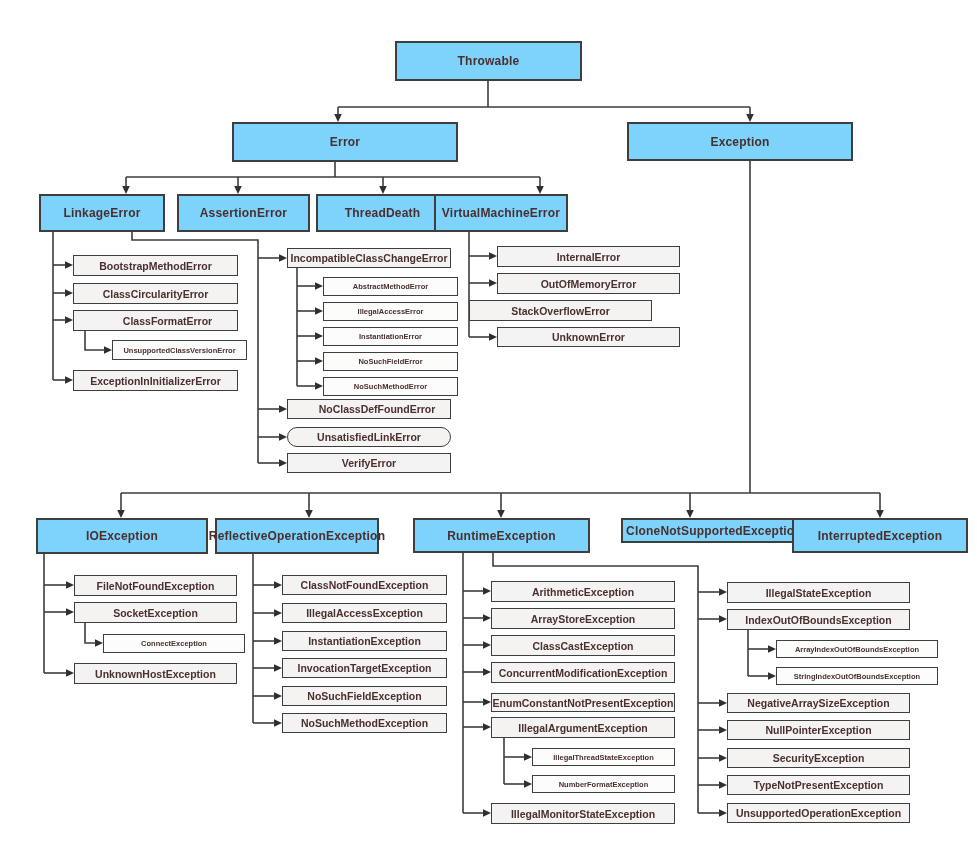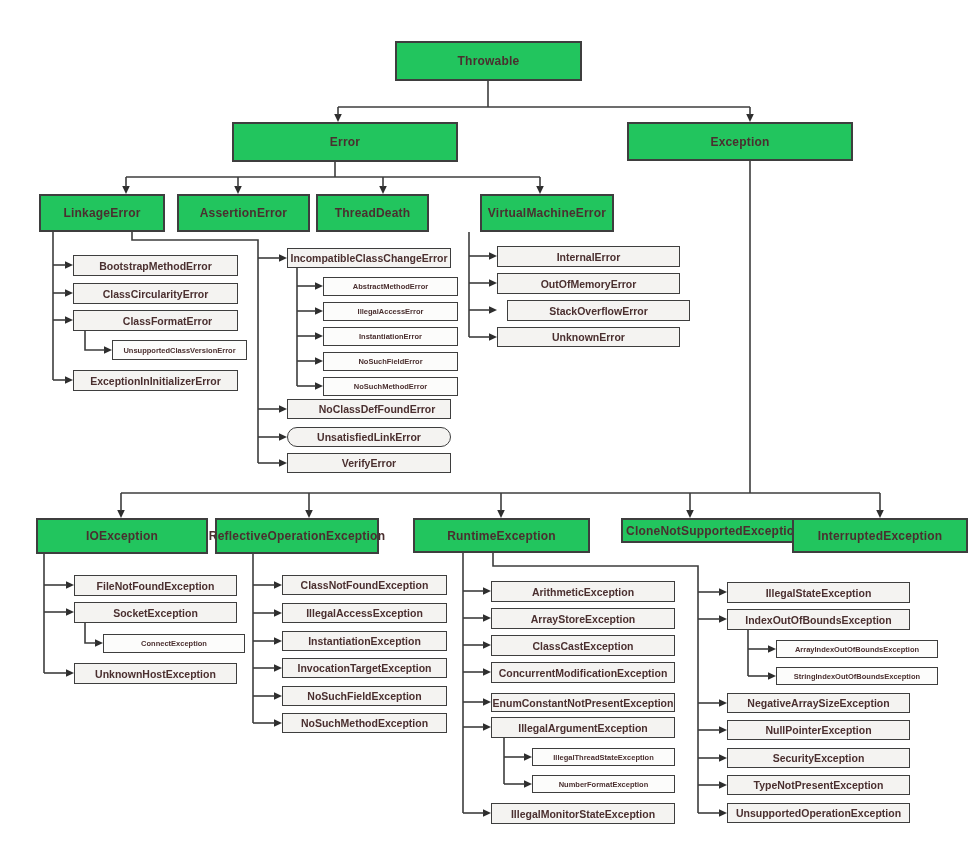--- a/index.html
+++ b/index.html
@@ -10,21 +10,21 @@
     font-family:"Liberation Sans","DejaVu Sans",sans-serif;
     overflow:hidden;
   }
   #edge-layer{position:absolute;left:0;top:0;}
   .node{
     position:absolute;box-sizing:border-box;
     display:flex;align-items:center;justify-content:center;
     text-align:center;font-weight:bold;white-space:nowrap;
     color:#4a2f2f;
   }
-  .lvl1{background:#22c55e;border:2px solid #3e3e3e;font-size:12px;letter-spacing:.2px;}
+  .lvl1{background:#7dd3fc;border:2px solid #3e3e3e;font-size:12px;letter-spacing:.2px;}
   .lvl2{background:#f4f3f1;border:1.5px solid #3e3e3e;font-size:10.5px;}
   .lvl3{background:#fcfcfb;border:1.3px solid #3e3e3e;font-size:7.5px;}
   polyline{fill:none;stroke:#3d3d3d;stroke-width:1.6;}
   polygon{fill:#2e2e2e;stroke:none;}
 </style>
 </head>
 <body>
 
 <div id="canvas">
   <svg id="edge-layer" width="977" height="854" viewBox="0 0 977 854">
@@ -158,39 +158,39 @@
       <polyline points="748,649 769,649"></polyline>
       <polygon points="776,676 768,672.2 768,679.8"></polygon>
       <polyline points="748,676 769,676"></polyline>
     </svg>
   <div id="node-layer">
       <div class="node lvl1" style="left: 395px; top: 41px; width: 187px; height: 40px;">Throwable</div>
       <div class="node lvl1" style="left: 232px; top: 122px; width: 226px; height: 40px;">Error</div>
       <div class="node lvl1" style="left: 627px; top: 122px; width: 226px; height: 39px;">Exception</div>
       <div class="node lvl1" style="left: 39px; top: 194px; width: 126px; height: 38px;">LinkageError</div>
       <div class="node lvl1" style="left: 177px; top: 194px; width: 133px; height: 38px;">AssertionError</div>
-      <div class="node lvl1" style="left: 316px; top: 194px; width: 113px; height: 38px;">ThreadDeath</div>
-      <div class="node lvl1" style="left: 480px; top: 194px; width: 134px; height: 38px;">VirtualMachineError</div>
+      <div class="node lvl1" style="left: 316px; top: 194px; width: 133px; height: 38px;">ThreadDeath</div>
+      <div class="node lvl1" style="left: 434px; top: 194px; width: 134px; height: 38px;">VirtualMachineError</div>
       <div class="node lvl2" style="left: 73px; top: 255px; width: 165px; height: 21px;">BootstrapMethodError</div>
       <div class="node lvl2" style="left: 73px; top: 283px; width: 165px; height: 21px;">ClassCircularityError</div>
       <div class="node lvl2" style="left: 73px; top: 310px; width: 165px; height: 21px; padding-left: 24px;">ClassFormatError</div>
       <div class="node lvl3" style="left: 112px; top: 340px; width: 135px; height: 20px;">UnsupportedClassVersionError</div>
       <div class="node lvl2" style="left: 73px; top: 370px; width: 165px; height: 21px;">ExceptionInInitializerError</div>
       <div class="node lvl2" style="left: 287px; top: 248px; width: 164px; height: 20px;">IncompatibleClassChangeError</div>
       <div class="node lvl3" style="left: 323px; top: 277px; width: 135px; height: 19px;">AbstractMethodError</div>
       <div class="node lvl3" style="left: 323px; top: 302px; width: 135px; height: 19px;">IllegalAccessError</div>
       <div class="node lvl3" style="left: 323px; top: 327px; width: 135px; height: 19px;">InstantiationError</div>
       <div class="node lvl3" style="left: 323px; top: 352px; width: 135px; height: 19px;">NoSuchFieldError</div>
       <div class="node lvl3" style="left: 323px; top: 377px; width: 135px; height: 19px;">NoSuchMethodError</div>
       <div class="node lvl2" style="left: 287px; top: 399px; width: 164px; height: 20px; padding-left: 16px;">NoClassDefFoundError</div>
       <div class="node lvl2" style="left: 287px; top: 427px; width: 164px; height: 20px; border-radius: 10px;">UnsatisfiedLinkError</div>
       <div class="node lvl2" style="left: 287px; top: 453px; width: 164px; height: 20px;">VerifyError</div>
       <div class="node lvl2" style="left: 497px; top: 246px; width: 183px; height: 21px;">InternalError</div>
       <div class="node lvl2" style="left: 497px; top: 273px; width: 183px; height: 21px;">OutOfMemoryError</div>
-      <div class="node lvl2" style="left: 507px; top: 300px; width: 183px; height: 21px;">StackOverflowError</div>
+      <div class="node lvl2" style="left: 469px; top: 300px; width: 183px; height: 21px;">StackOverflowError</div>
       <div class="node lvl2" style="left: 497px; top: 327px; width: 183px; height: 20px;">UnknownError</div>
       <div class="node lvl1" style="left: 36px; top: 518px; width: 172px; height: 36px;">IOException</div>
       <div class="node lvl1" style="left: 215px; top: 518px; width: 164px; height: 36px;">ReflectiveOperationException</div>
       <div class="node lvl1" style="left: 413px; top: 518px; width: 177px; height: 35px;">RuntimeException</div>
       <div class="node lvl1" style="left: 597px; top: 518px; width: 186px; height: 25px; margin-left: 24px;">CloneNotSupportedException</div>
       <div class="node lvl1" style="left: 792px; top: 518px; width: 176px; height: 35px;">InterruptedException</div>
       <div class="node lvl2" style="left: 74px; top: 575px; width: 163px; height: 21px;">FileNotFoundException</div>
       <div class="node lvl2" style="left: 74px; top: 602px; width: 163px; height: 21px;">SocketException</div>
       <div class="node lvl3" style="left: 103px; top: 634px; width: 142px; height: 19px;">ConnectException</div>
       <div class="node lvl2" style="left: 74px; top: 663px; width: 163px; height: 21px;">UnknownHostException</div>

